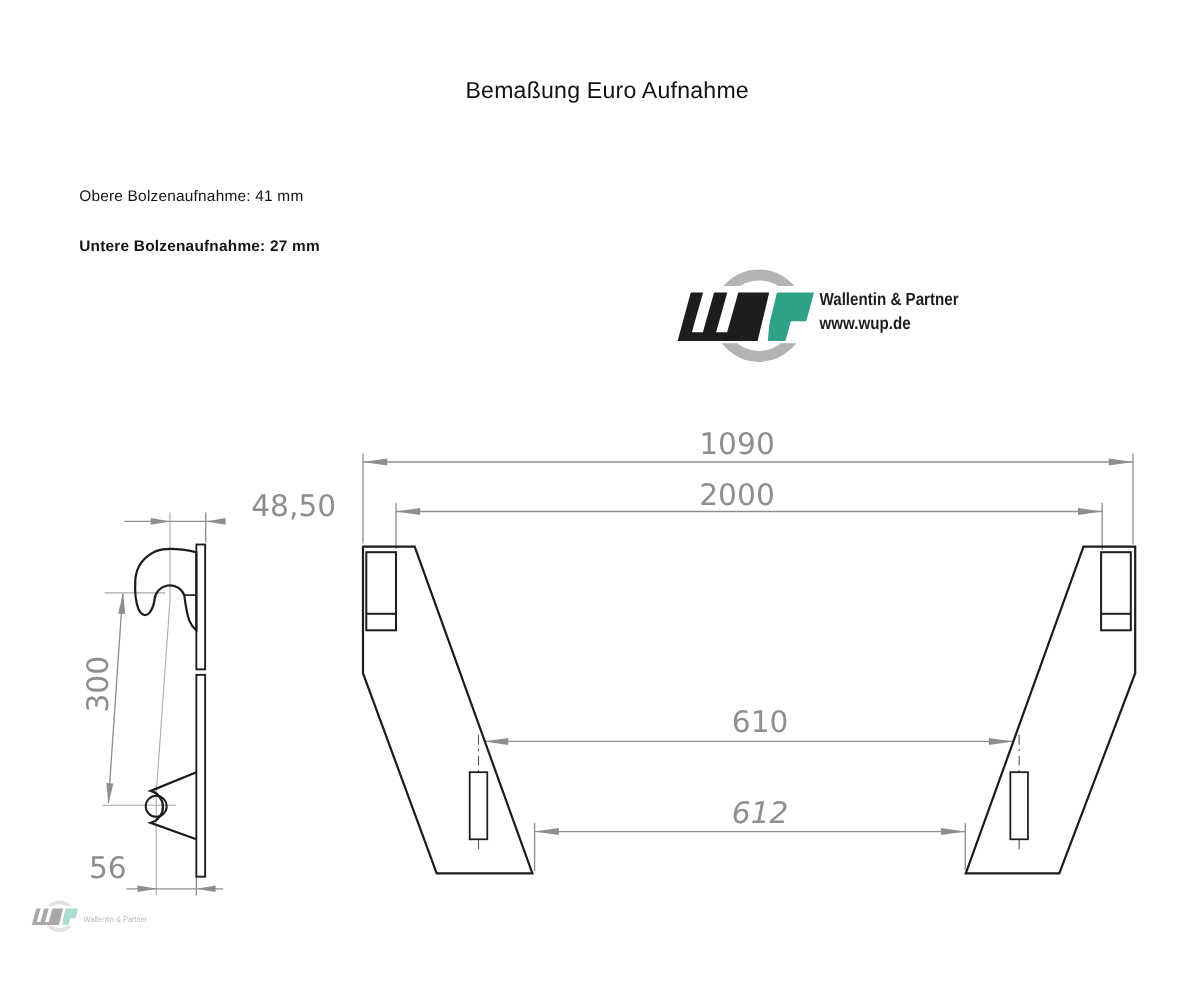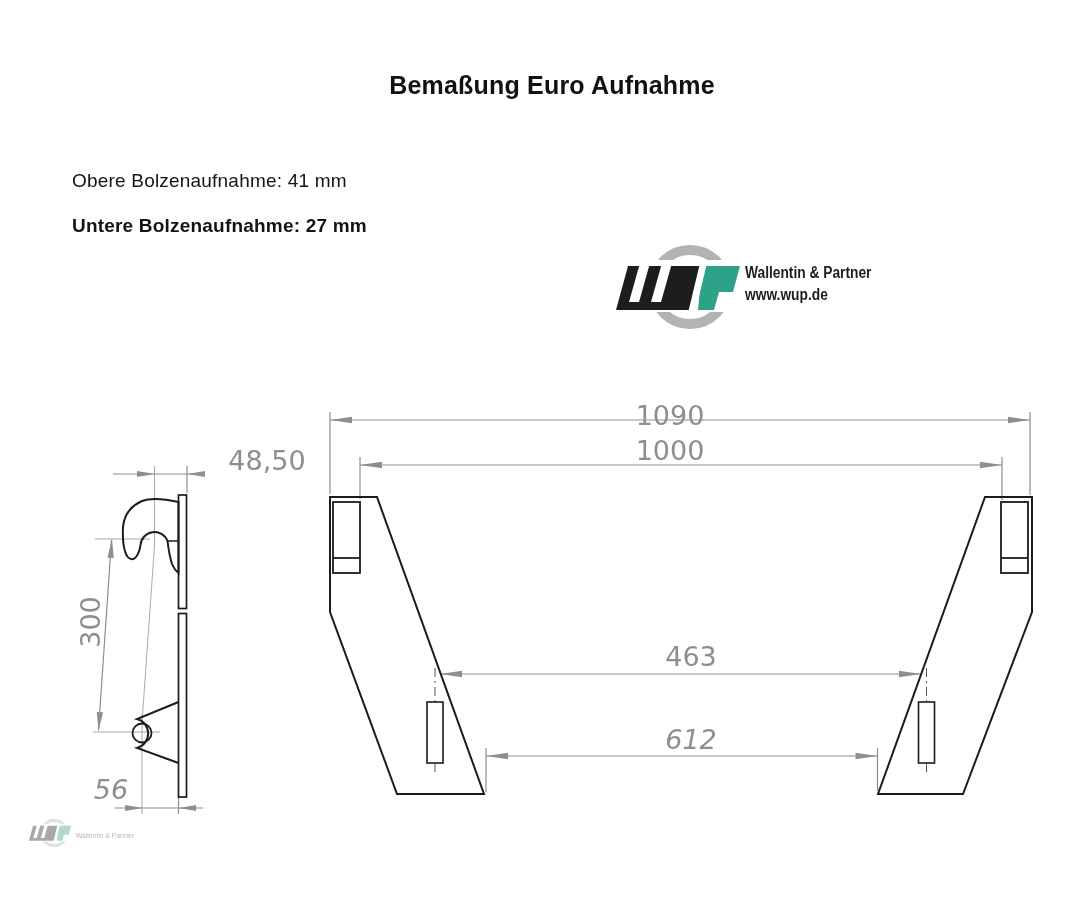--- a/index.html
+++ b/index.html
@@ -1,35 +1,35 @@
 <!DOCTYPE html>
 <html><head>
 <meta charset="utf-8">
 <style>
   html,body{margin:0;padding:0;background:#ffffff;}
   #page{position:relative;width:1080px;height:900px;background:#ffffff;overflow:hidden;
         font-family:"Liberation Sans",sans-serif;}
   #drawing-svg{position:absolute;left:0;top:0;}
   .title{position:absolute;top:71px;left:24px;width:1056px;text-align:center;
-         font-size:25px;font-weight:bold;color:#111;letter-spacing:.2px;}
-  .spec{position:absolute;left:72px;font-size:19px;color:#141414;letter-spacing:.2px;}
+         font-size:21px;font-weight:normal;color:#111;letter-spacing:.2px;}
+  .spec{position:absolute;left:72px;font-size:14px;color:#141414;letter-spacing:.2px;}
   #spec-upper{top:170px;}
   #spec-lower{top:215px;font-weight:bold;}
   .logo-text{position:absolute;left:745px;font-weight:bold;color:#1d1d1b;
              transform:scaleX(.86);transform-origin:left center;white-space:nowrap;}
   #logo-company{top:264px;font-size:16px;}
   #logo-site{top:286px;font-size:16px;}
   .dim{position:absolute;color:#8e8e8e;font-size:27px;
        font-family:"DejaVu Sans",sans-serif;transform:translateX(-50%);white-space:nowrap;}
-  #dim-1090{left:670px;top:400px;}
+  #dim-1090{left:670px;top:389px;}
   #dim-1000{left:670px;top:435px;}
   #dim-765{left:691px;top:641px;}
   #dim-612{left:691px;top:724px;font-style:italic;}
   #dim-4850{left:251px;top:445px;margin-left:16px;}
-  #dim-56{left:111px;top:774px;font-style:italic;}
+  #dim-56{left:98px;top:774px;}
   #dim-300{left:90px;top:622px;transform:translate(-50%,-50%) rotate(-90deg);}
   #wm-text{position:absolute;left:76px;top:831px;font-size:7.5px;color:#b9b9b9;
            transform:scaleX(.9);transform-origin:left center;}
 </style>
 </head>
 <body>
 
 <div id="page">
 
   <svg id="drawing-svg" width="1080" height="900" viewBox="0 0 1080 900">
@@ -167,21 +167,21 @@
 
   <div class="title">Bemaßung Euro Aufnahme</div>
 
   <div class="spec" id="spec-upper">Obere Bolzenaufnahme: 41 mm</div>
   <div class="spec" id="spec-lower">Untere Bolzenaufnahme: 27 mm</div>
 
   <div class="logo-text" id="logo-company">Wallentin &amp; Partner</div>
   <div class="logo-text" id="logo-site">www.wup.de</div>
 
   <div class="dim" id="dim-1090">1090</div>
-  <div class="dim" id="dim-1000">1000</div>
-  <div class="dim" id="dim-765">463</div>
+  <div class="dim" id="dim-1000">2000</div>
+  <div class="dim" id="dim-765">610</div>
   <div class="dim" id="dim-612">612</div>
   <div class="dim" id="dim-4850">48,50</div>
   <div class="dim" id="dim-300">300</div>
   <div class="dim" id="dim-56">56</div>
 
   <div id="wm-text">Wallentin &amp; Partner</div>
 </div>
 
 </body></html>

